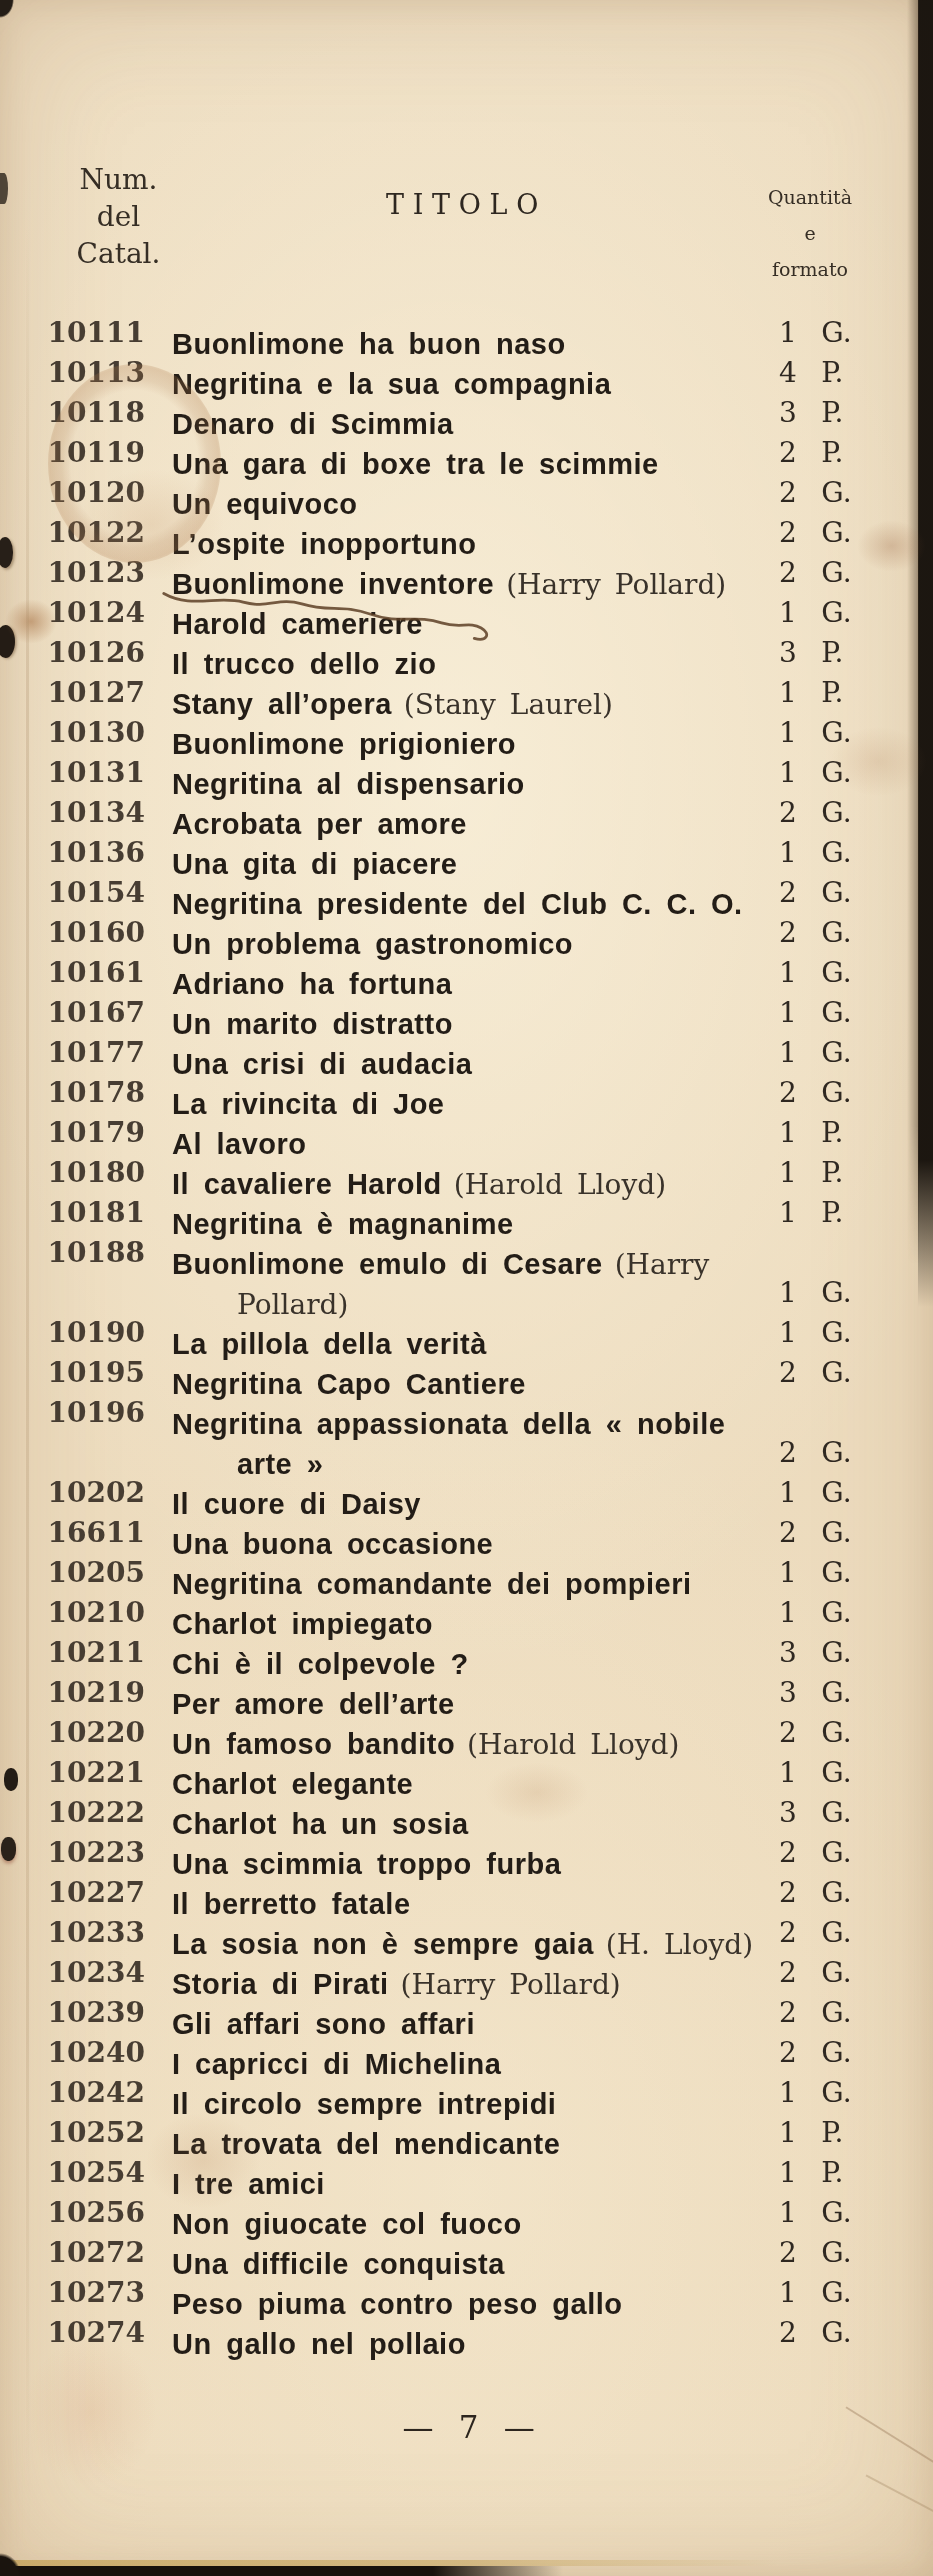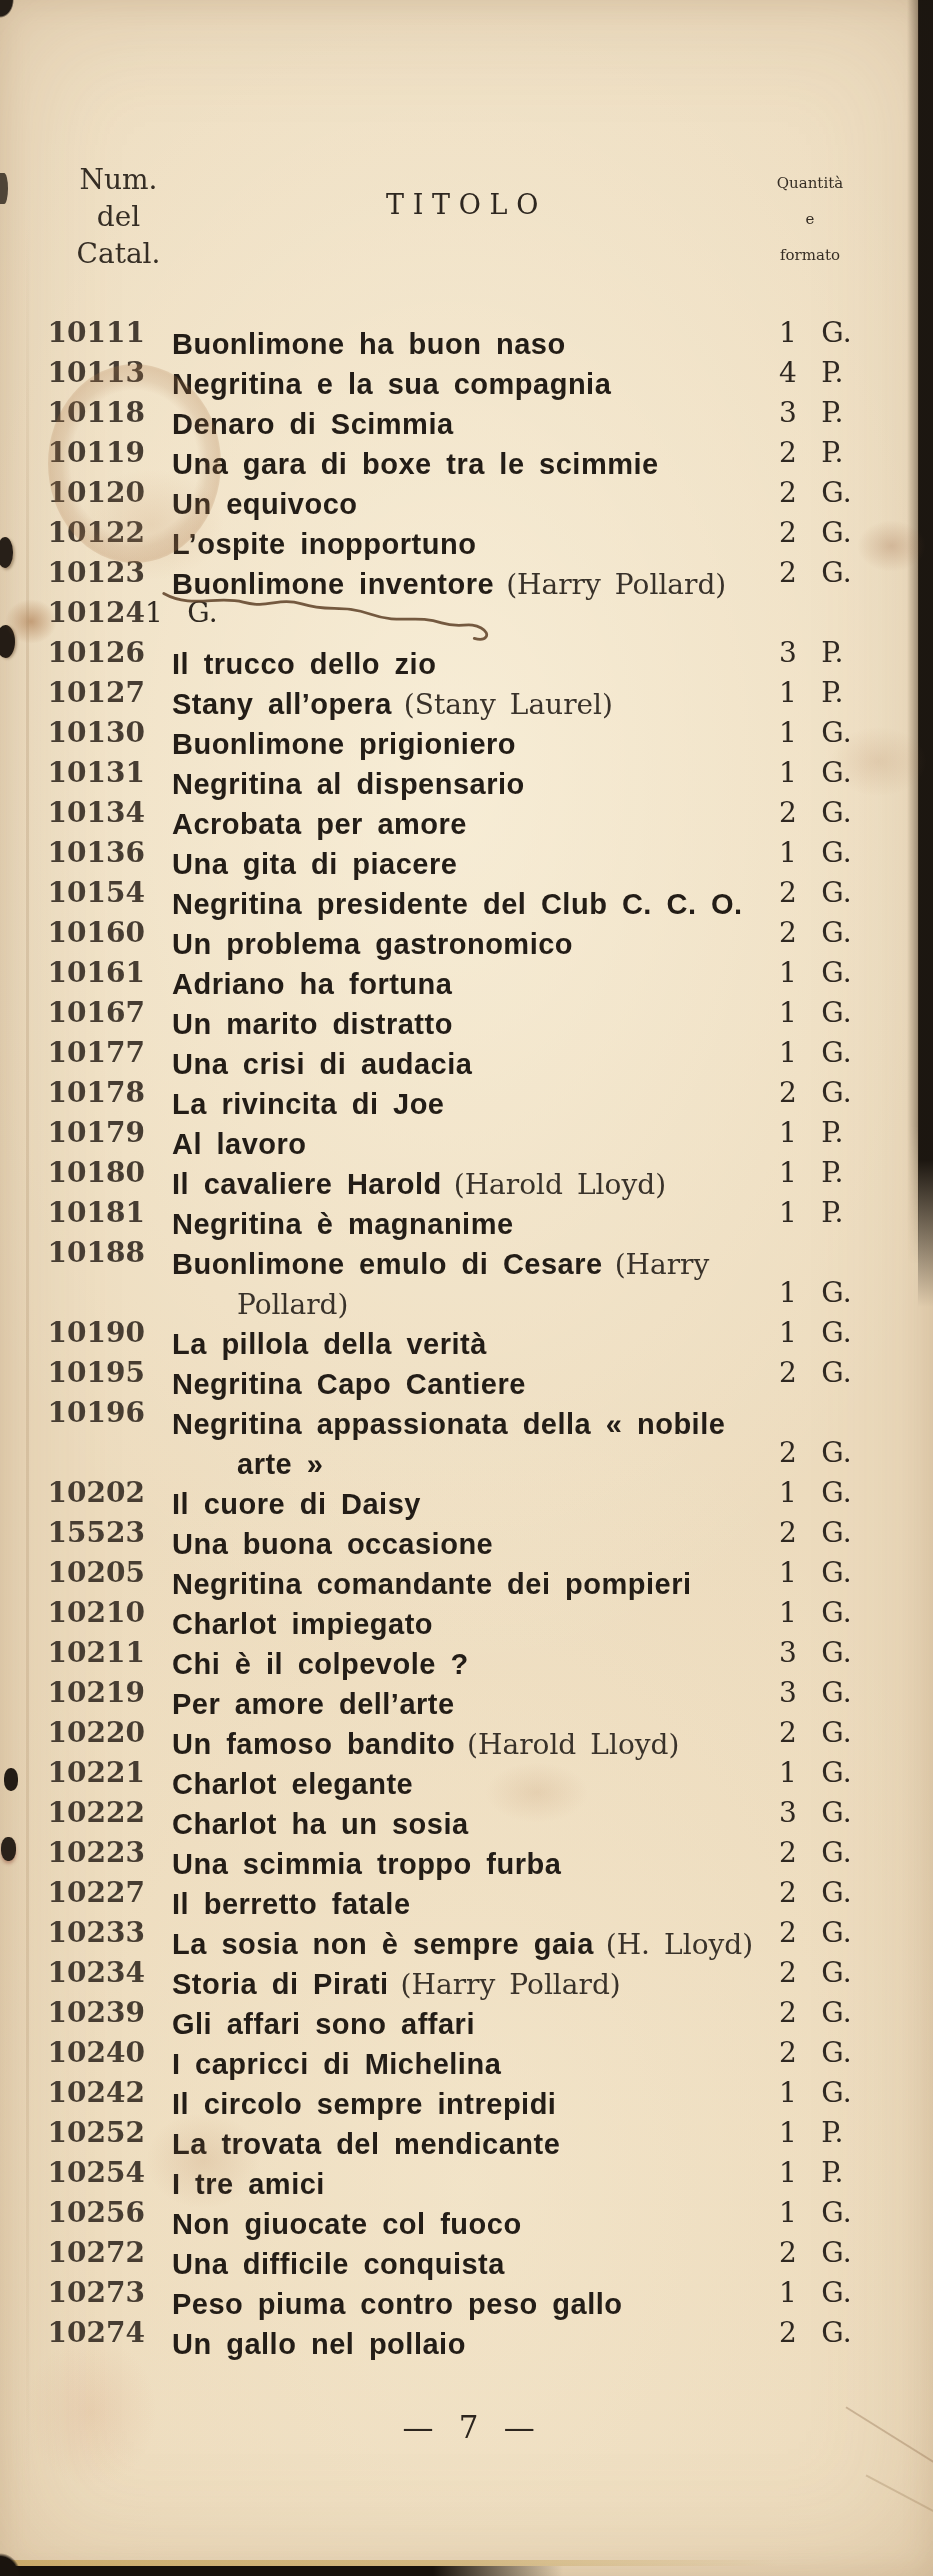--- a/index.html
+++ b/index.html
@@ -9,22 +9,22 @@
     background:
       radial-gradient(ellipse 779px 1212px at 48% 30%, rgba(255,250,232,.55), rgba(255,250,232,0) 75%),
       radial-gradient(ellipse 693px 1039px at 50% 85%, rgba(252,244,222,.35), rgba(252,244,222,0) 80%),
       linear-gradient(#eedec2,#ecdabb);
     box-shadow: inset 0 0 121px rgba(140,100,60,.22), inset 0 0 31px rgba(150,110,70,.18);}
   
   .hdr-left{position:absolute;left:45px;top:161px;width:147px;text-align:center;
             font-size:28px;color:#362e25;line-height:37px;}
   .hdr-title{position:absolute;left:0;top:189px;width:933px;text-align:center;
              font-size:27px;letter-spacing:8.7px;color:#2e2720;}
-  .hdr-right{position:absolute;left:727px;top:165px;width:166px;text-align:center;
-             font-size:15px;color:#362e25;line-height:36px;}
+  .hdr-right{position:absolute;left:727px;top:179px;width:166px;text-align:center;
+             font-size:19px;color:#362e25;line-height:36px;}
   
   .rows{position:absolute;left:0;top:312px;width:933px;}
   .row{display:flex;height:40px;align-items:center;}
   .c-num{width:145px;text-align:right;font-size:28px;color:#473d32;flex:0 0 auto;font-weight:bold;}
   .c-title{flex:1 1 auto;padding-left:27px;white-space:nowrap;overflow:hidden;margin-top:25px;}
   .c-title.indent2{padding-left:92px;}
   .t-bold{font-family:"Liberation Sans",sans-serif;font-weight:bold;font-size:29px;
           letter-spacing:0.5px;word-spacing:6px;color:#231d17;}
   .t-serif{font-size:28px;color:#39322a;margin-left:12px;word-spacing:5.2px;}
   .c-qty{width:154px;flex:0 0 auto;font-size:28px;color:#2f2821;word-spacing:15.6px;}
@@ -136,20 +136,23 @@
     </div>
       <div class="row">
       <div class="c-num">10123</div>
       <div class="c-title">
         <span class="t-bold">Buonlimone inventore</span><span class="t-serif">(Harry Pollard)</span>
       </div>
       <div class="c-qty">2 G.</div>
     </div>
       <div class="row">
       <div class="c-num">10124</div>
+      <div class="c-title">
+        <span class="t-bold">Harold cameriere</span><span class="t-serif"></span>
+      </div>
       <div class="c-qty">1 G.</div>
     </div>
       <div class="row">
       <div class="c-num">10126</div>
       <div class="c-title">
         <span class="t-bold">Il trucco dello zio</span><span class="t-serif"></span>
       </div>
       <div class="c-qty">3 P.</div>
     </div>
       <div class="row">
@@ -293,21 +296,21 @@
       <div class="c-qty">2 G.</div>
     </div>
       <div class="row">
       <div class="c-num">10202</div>
       <div class="c-title">
         <span class="t-bold">Il cuore di Daisy</span><span class="t-serif"></span>
       </div>
       <div class="c-qty">1 G.</div>
     </div>
       <div class="row">
-      <div class="c-num">15523</div>
+      <div class="c-num">16611</div>
       <div class="c-title">
         <span class="t-bold">Una buona occasione</span><span class="t-serif"></span>
       </div>
       <div class="c-qty">2 G.</div>
     </div>
       <div class="row">
       <div class="c-num">10205</div>
       <div class="c-title">
         <span class="t-bold">Negritina comandante dei pompieri</span><span class="t-serif"></span>
       </div>

